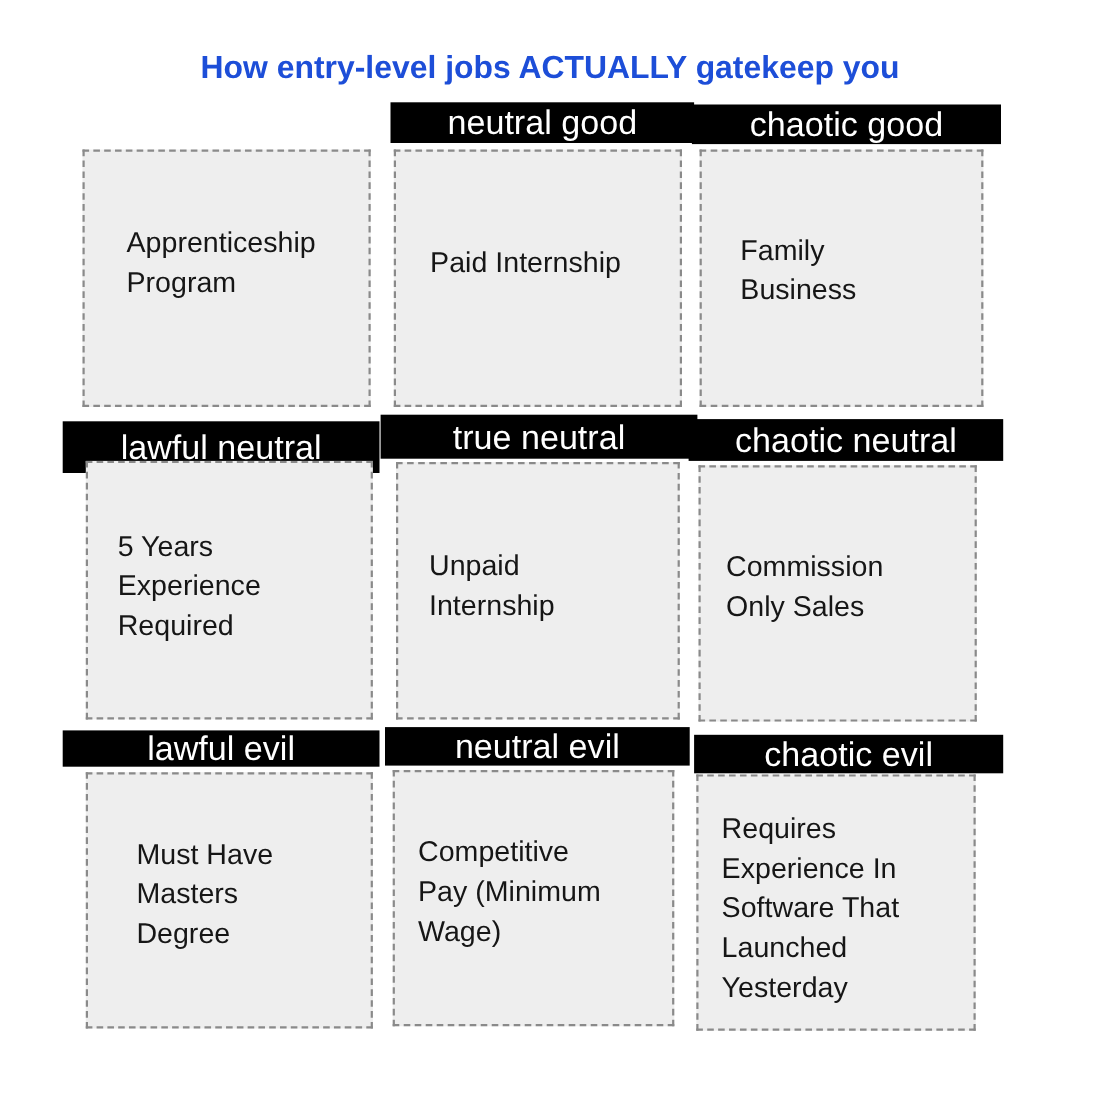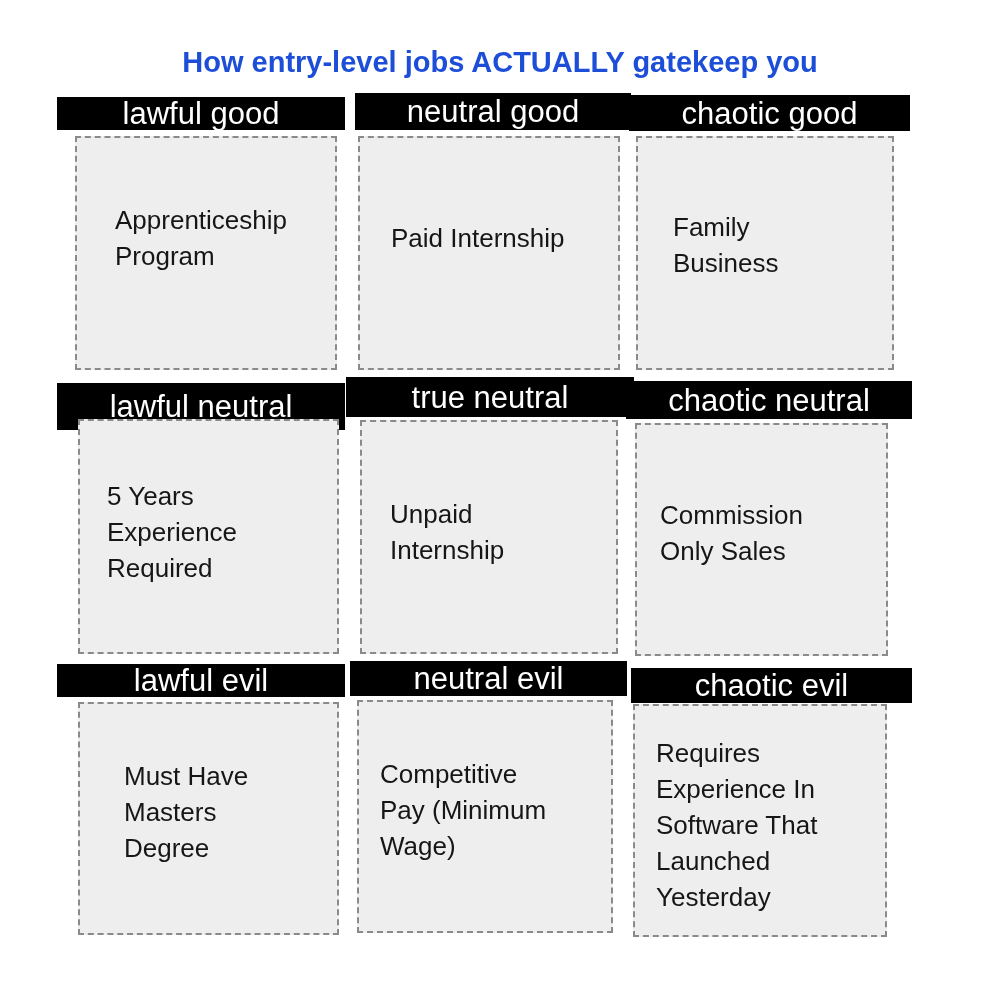--- a/index.html
+++ b/index.html
@@ -75,23 +75,20 @@
   #cell-8 { left: 357px; top: 700px; width: 256px; height: 233px; padding: 0 20px 14px 21px; }
   #cell-9 { left: 633px; top: 704px; width: 254px; height: 233px; padding: 8px 4px 0 21px; }
 </style>
 </head>
 <body>
 
 <div id="canvas" style="--bar: #000000; --bar-text: #ffffff; --cell-bg: #eeeeee; --cell-border: #8a8a8a; --cell-text: #161616; --background: #ffffff;">
 
   <div class="title">How entry-level jobs ACTUALLY gatekeep you</div>
 
-  <div class="bar" id="bar-1">
-    <span>lawful good</span>
-  </div>
   <div class="bar" id="bar-2">
     <span>neutral good</span>
   </div>
   <div class="bar" id="bar-3">
     <span>chaotic good</span>
   </div>
 
   <div class="cell" id="cell-1">
     <span class="cell-text">Apprenticeship
 Program</span>

